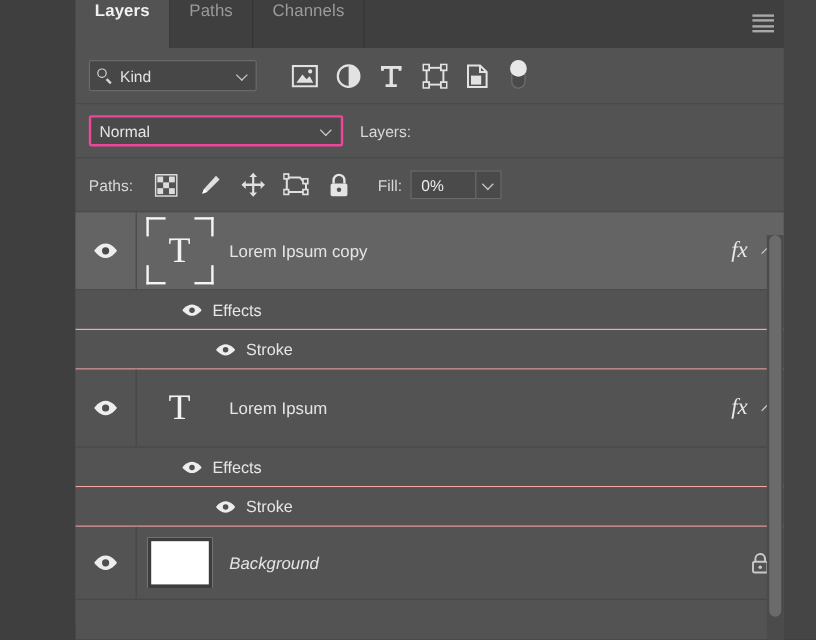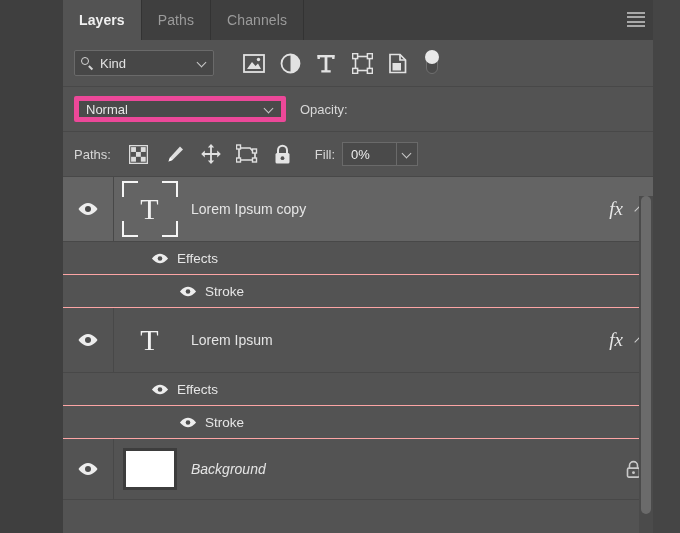--- a/index.html
+++ b/index.html
@@ -50,21 +50,21 @@
   
   .tabstrip {
     position: relative;
     height: 40px;
     background: #3f3f3f;
     display: flex;
     align-items: stretch;
   }
   .tab {
     display: flex;
-    align-items: center;
+    align-items: flex-start;
     padding: 0 16px;
     font-size: 14px;
     color: #9b9b9b;
     position: relative;
     box-sizing: border-box;
     border-right: 1px solid #333;
     letter-spacing: .1px;
     cursor: default;
   }
   .tab.active {
@@ -201,21 +201,21 @@
     border-radius: 50%;
     background: #e8e8e8;
   }
 
   
   .blend-select {
     width: 212px;
     height: 26px;
     box-sizing: border-box;
     background: #4a4a4a;
-    border: 5px solid #ec4899;
+    border: 2px solid #ec4899;
     border-radius: 2px;
     display: flex;
     align-items: center;
     padding: 0 7px;
     cursor: pointer;
   }
   .blend-select .lbl {
     flex: 1 1 auto;
     color: #e6e6e6;
     font-size: 13px;
@@ -546,21 +546,21 @@
           <span class="knob"></span>
         </div>
       </div>
     </div>
 
     <div class="row row-blend">
       <div class="blend-select">
         <span class="lbl">Normal</span>
         <span class="caret-thin"></span>
       </div>
-      <span class="opacity-label">Opacity:</span>
+      <span class="opacity-label">Layers:</span>
     </div>
 
     <div class="row row-lock">
       <span class="lock-text">Paths:</span>
       <div class="lock-icons">
 
         <div class="lockicon">
           <svg width="19" height="19" viewBox="0 0 18 18">
             <rect x="0.5" y="0.5" width="17" height="17" fill="none" stroke="#dcdcdc" stroke-width="1.4"></rect>
             <rect x="2" y="2" width="4.6" height="4.6" fill="#dcdcdc"></rect>

